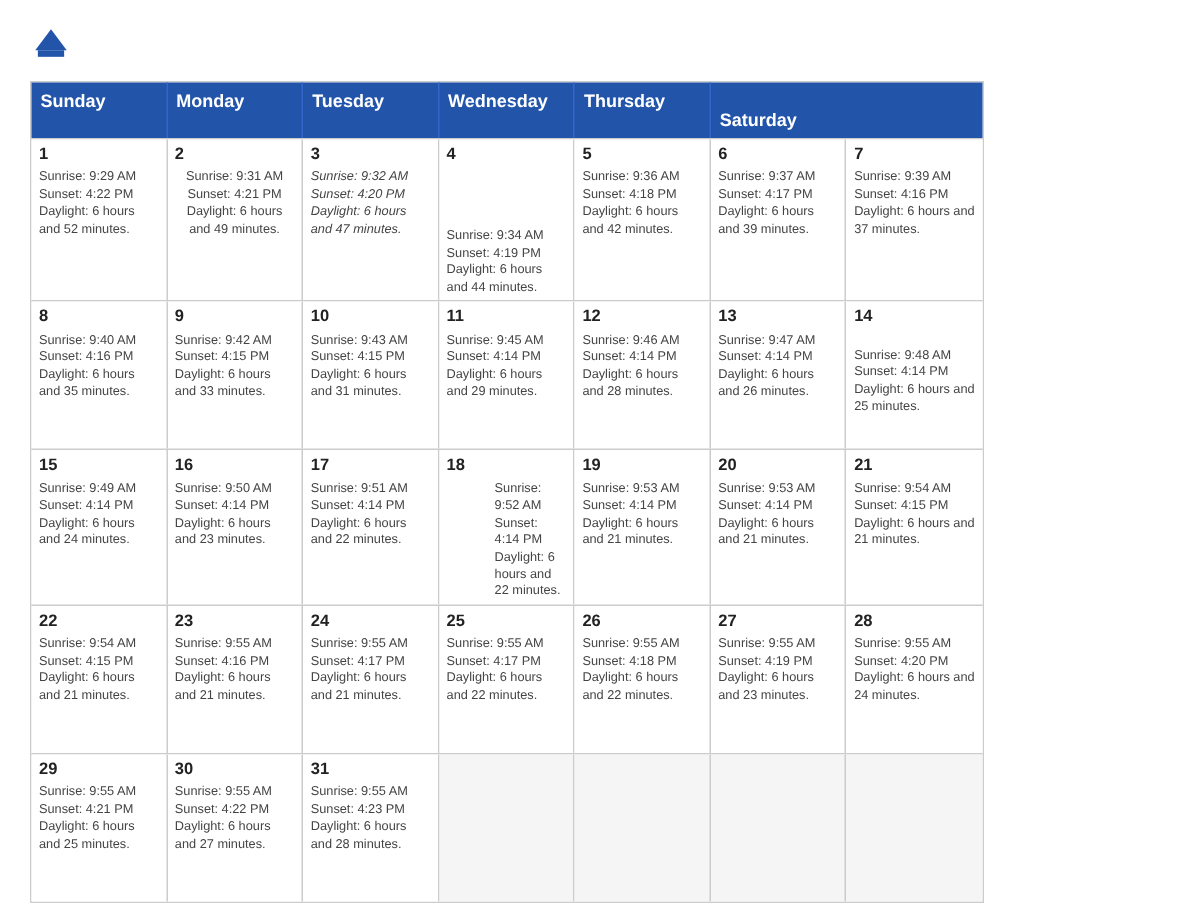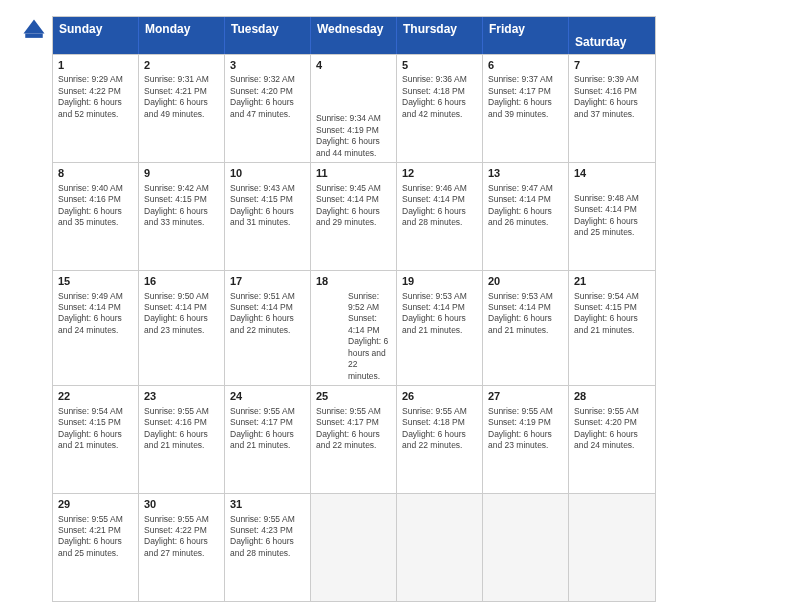--- a/index.html
+++ b/index.html
@@ -8,21 +8,21 @@
       background: #fff;
       width: 792px;
       height: 612px;
       overflow: hidden;
     }
     .page {
       width: 676px;
       height: 612px;
       padding: 16px 20px 10px 20px;
       display: flex;
-      flex-direction: row;
+      flex-direction: column;
     }
     .header {
       display: flex;
       justify-content: space-between;
       align-items: flex-start;
       margin-bottom: 10px;
     }
     .logo {
       display: flex;
       align-items: center;
@@ -134,40 +134,39 @@
     </div>
   </div>
 
   <div class="calendar">
     <div class="cal-header">
     <div class="cal-header-cell">Sunday</div>
         <div class="cal-header-cell">Monday</div>
         <div class="cal-header-cell">Tuesday</div>
         <div class="cal-header-cell">Wednesday</div>
         <div class="cal-header-cell">Thursday</div>
-        <div class="cal-header-cell">Friday</div>
         <div class="cal-header-cell">Saturday</div>
       </div>
     <div class="cal-body">
     <div class="cal-week">
           <div class="cal-cell">
             <span class="day-num">1</span>
             <div class="info" style="white-space: pre-line;">Sunrise: 9:29 AM
 Sunset: 4:22 PM
 Daylight: 6 hours and 52 minutes.</div>
           </div>
           <div class="cal-cell">
             <span class="day-num">2</span>
-            <div class="info" style="white-space: pre-line;">Sunrise: 9:31 AM
+            <div class="info" style="white-space: pre-line; text-align: center;">Sunrise: 9:31 AM
 Sunset: 4:21 PM
 Daylight: 6 hours and 49 minutes.</div>
           </div>
           <div class="cal-cell">
             <span class="day-num">3</span>
-            <div class="info" style="white-space: pre-line;">Sunrise: 9:32 AM
+            <div class="info" style="white-space: pre-line; font-style: italic;">Sunrise: 9:32 AM
 Sunset: 4:20 PM
 Daylight: 6 hours and 47 minutes.</div>
           </div>
           <div class="cal-cell">
             <span class="day-num">4</span>
             <div class="info" style="white-space: pre-line; margin-top: 40px;">Sunrise: 9:34 AM
 Sunset: 4:19 PM
 Daylight: 6 hours and 44 minutes.</div>
           </div>
           <div class="cal-cell">

